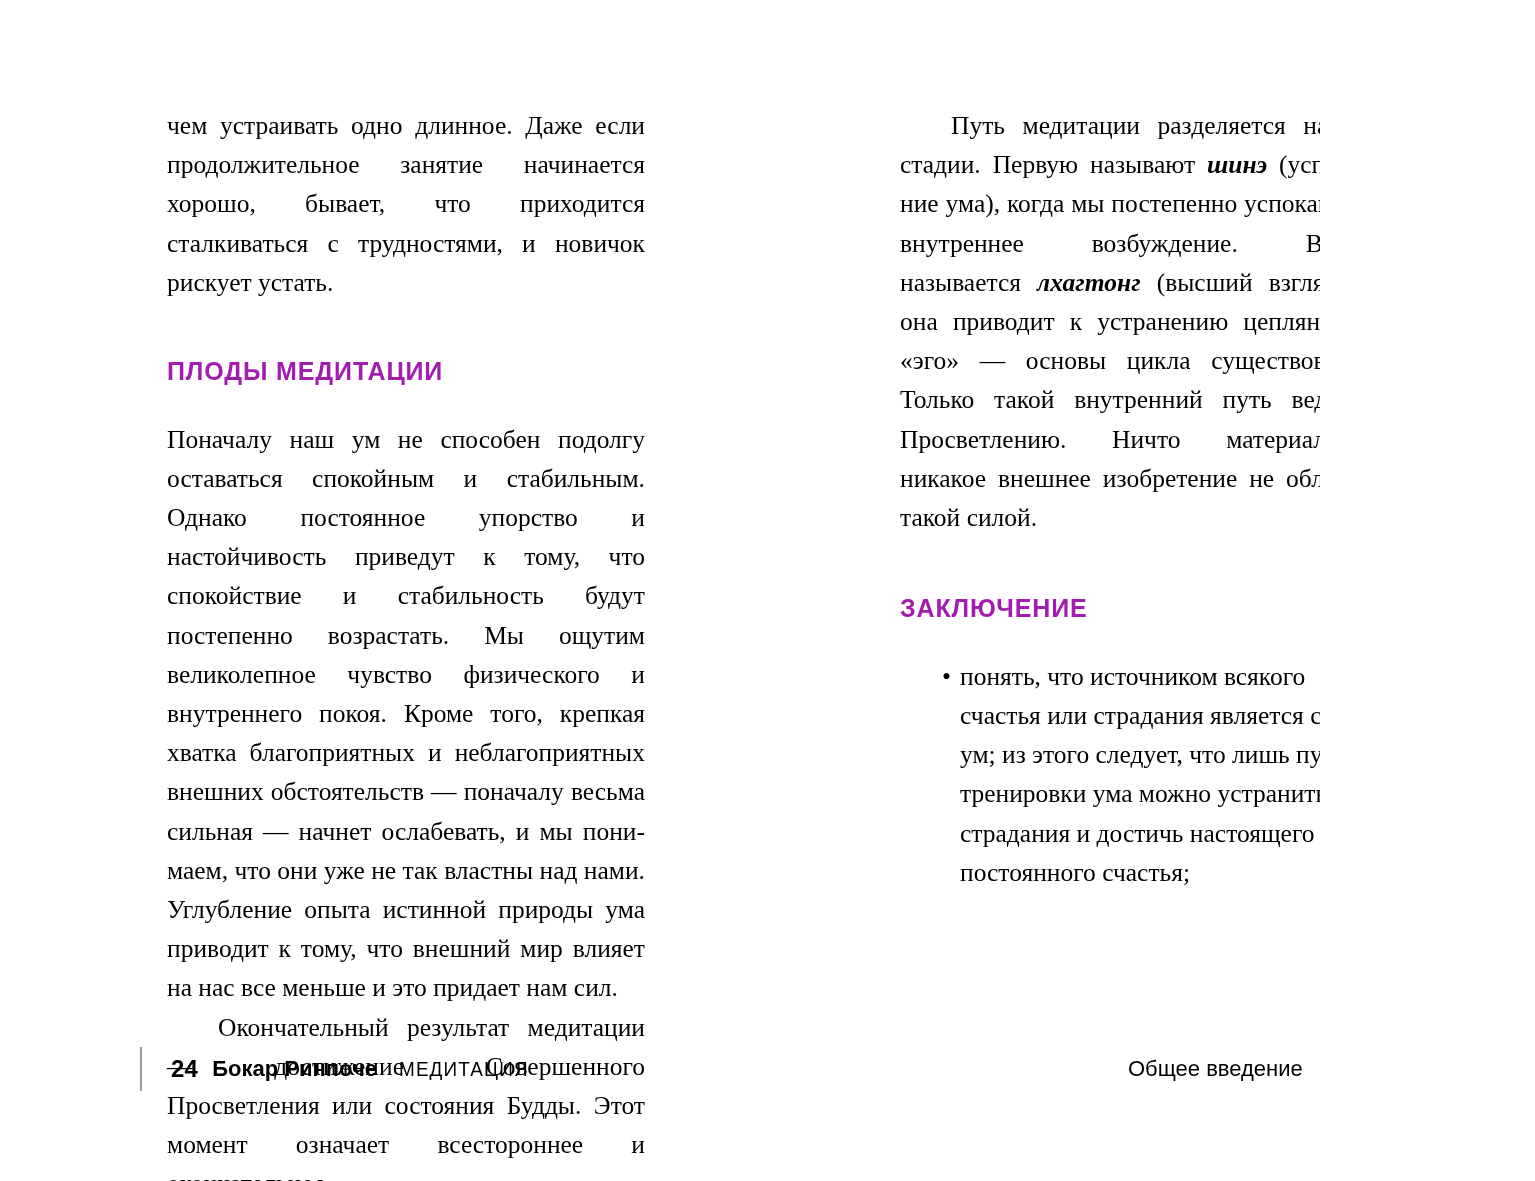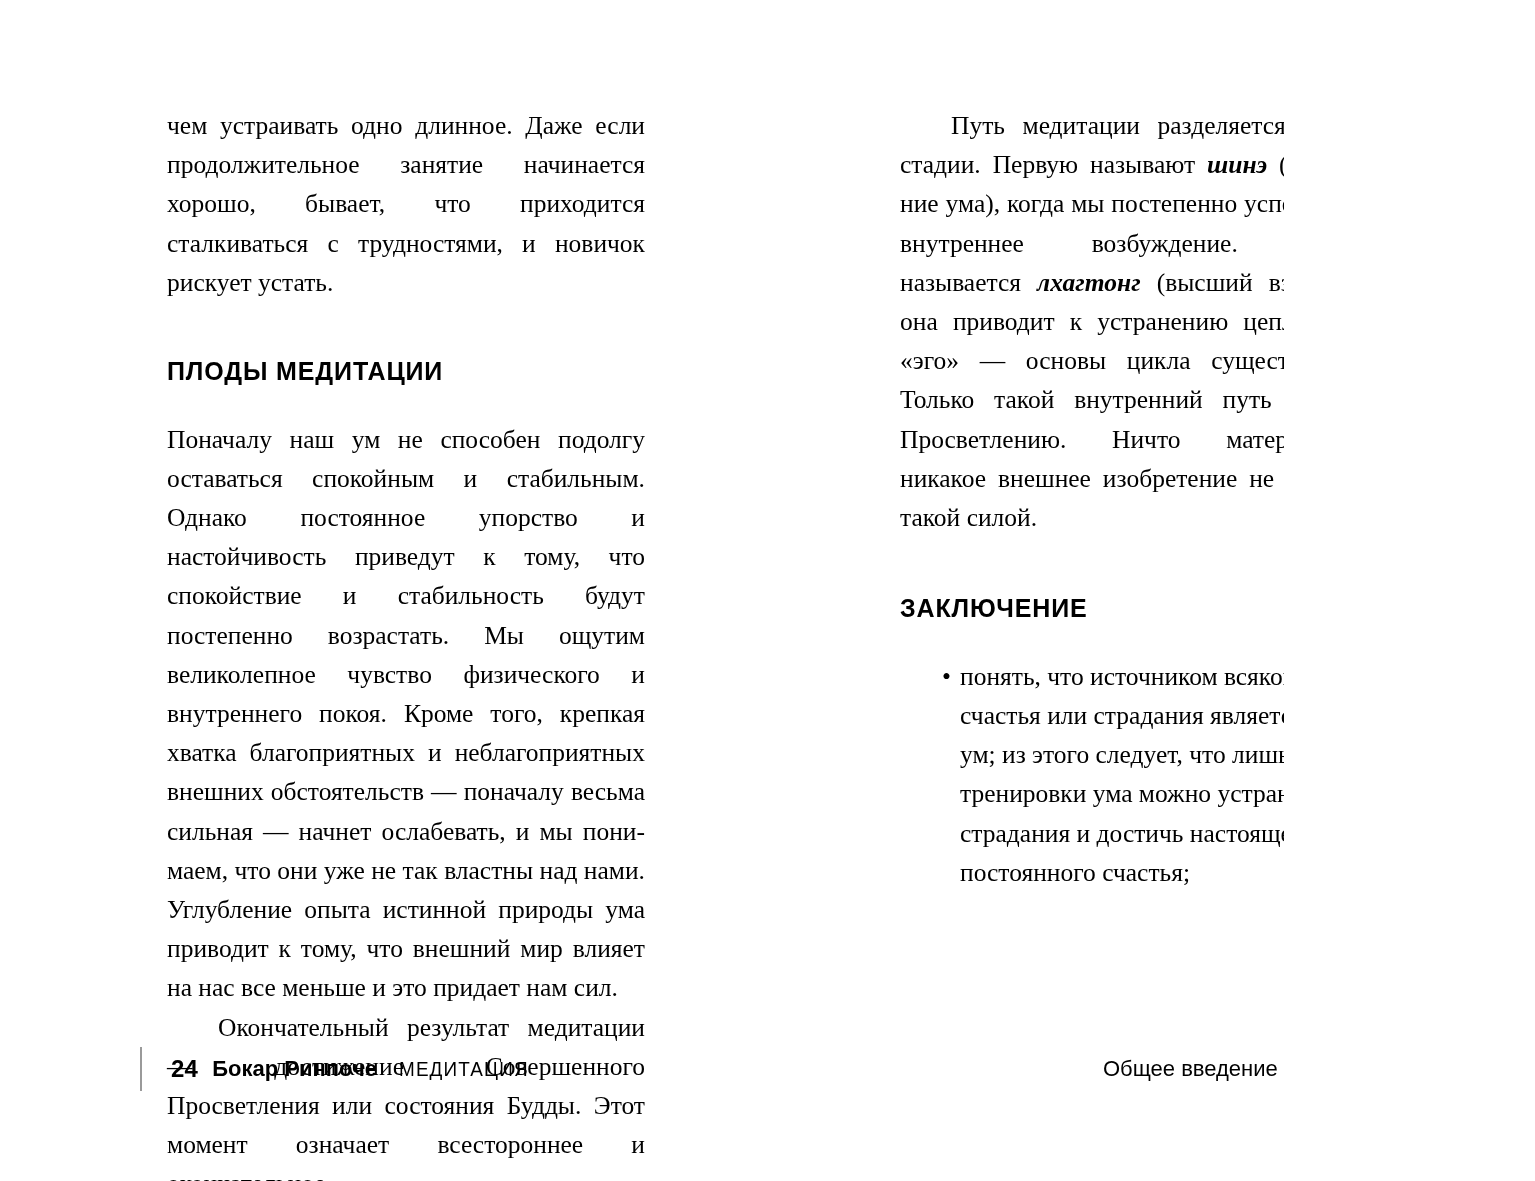--- a/index.html
+++ b/index.html
@@ -10,20 +10,21 @@
   }
 
   #page {
     position: relative;
     width: 1284px;
     height: 1181px;
     background: #ffffff;
     overflow: hidden;
     font-family: "Liberation Serif", "DejaVu Serif", serif;
     color: #000000;
+    padding-left: 36px;
   }
 
   
   .column {
     position: absolute;
     top: 106px;
     width: 478px;
   }
 
   #column-left  { left: 167px; }
@@ -44,21 +45,21 @@
   .para + .para { margin-top: 0; }
 
   
   .section-heading {
     margin: 0;
     font-family: "Liberation Sans", "DejaVu Sans", sans-serif;
     font-weight: 700;
     font-size: 25px;
     letter-spacing: 0.035em;
     line-height: 1.1;
-    color: #000000;
+    color: #a21caf;
   }
 
   .gap-before-heading { height: 56px; }
   .gap-after-heading  { height: 34px; }
   .gap-before-heading-r { height: 58px; }
 
   em.term {
     font-style: italic;
     font-weight: bold;
   }
@@ -91,21 +92,21 @@
     position: absolute;
     bottom: 0;
     height: 60px;
     display: flex;
     align-items: center;
     font-family: "Liberation Sans", "DejaVu Sans", sans-serif;
     white-space: nowrap;
   }
 
   #footer-left  { left: 140px; top: 1039px; }
-  #footer-right { left: 1103px; top: 1039px; }
+  #footer-right { left: 1128px; top: 1039px; }
 
   .rule {
     width: 2px;
     height: 44px;
     background: #9a9a9a;
     flex: 0 0 auto;
   }
 
   #footer-left .rule  { margin-right: 29px; }
   #footer-right .rule { margin-left: 30px; }

